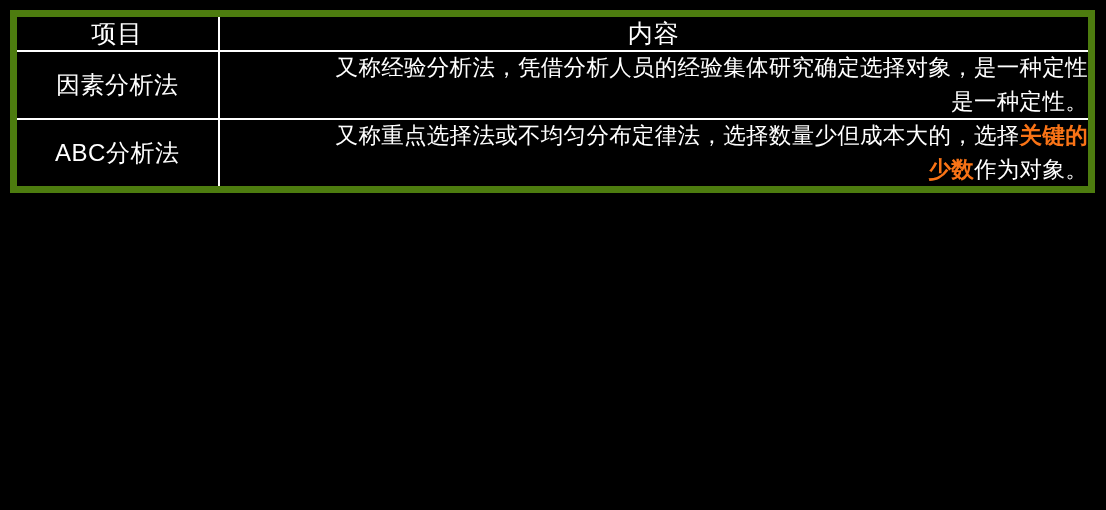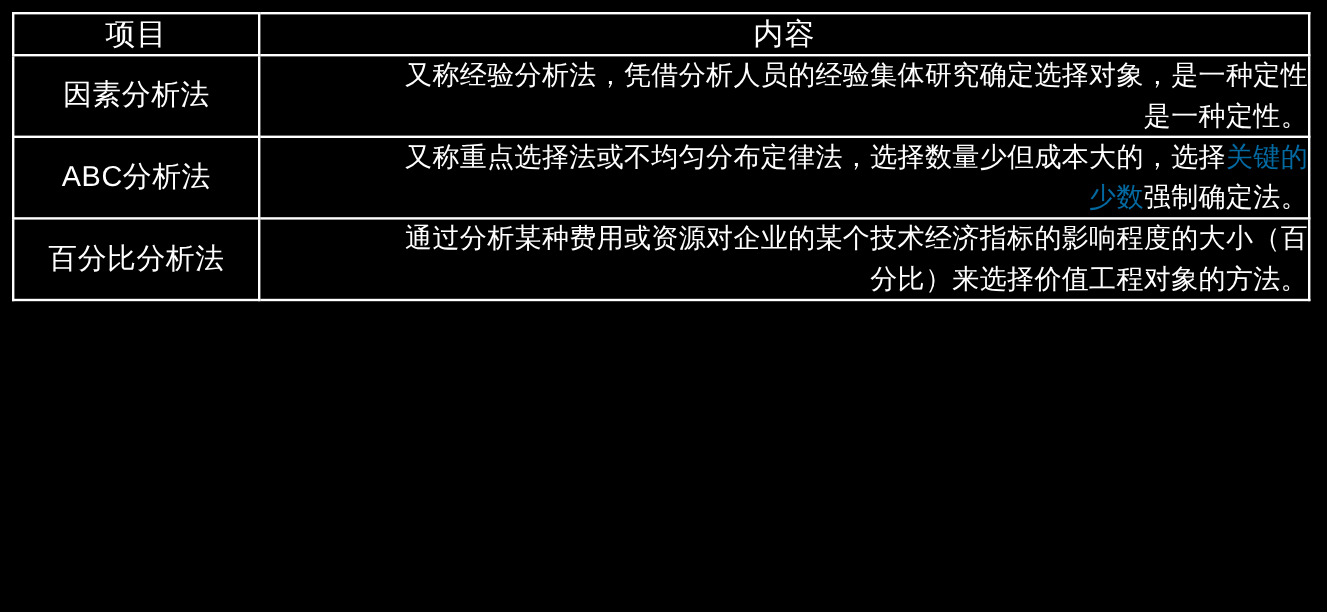--- a/index.html
+++ b/index.html
@@ -19,21 +19,21 @@
     width: 1106px;
     height: 510px;
     background: #000000;
     box-sizing: border-box;
     padding: 10px 14px 10px 10px;
   }
   table.vm-table {
     border-collapse: collapse;
     width: 1082px;
     table-layout: fixed;
-    border: 2px solid #4d7c0f;
+    border: 7px solid #4d7c0f;
   }
   table.vm-table td,
   table.vm-table th {
     border: 2px solid #ffffff;
     vertical-align: middle;
     padding: 0;
   }
   .col-item { width: 205px; }
   .col-content { width: 873px; }
 
@@ -58,22 +58,22 @@
     padding: 10px 10px 10px 13px;
     letter-spacing: 0.3px;
   }
   .content-cell p {
     margin: 0;
   }
   .content-cell p + p {
     margin-top: 2px;
   }
   .hl {
-    color: #0369a1;
-    font-weight: normal;
+    color: #f97316;
+    font-weight: bold;
   }
 </style>
 </head>
 <body>
 
 <div class="page">
   <table class="vm-table">
     <colgroup>
       <col class="col-item">
       <col class="col-content">
@@ -89,25 +89,18 @@
           <td class="item-cell">因素分析法</td>
           <td class="content-cell">
             <p><span>又称经验分析法，凭借分析人员的经验集体研究确定选择对象，是一种定性</span></p>
             <p><span>是一种定性。</span></p>
           </td>
         </tr>
         <tr>
           <td class="item-cell">ABC分析法</td>
           <td class="content-cell">
             <p><span>又称重点选择法或不均匀分布定律法，选择数量少但成本大的，选择</span><span class="hl">关键的</span></p>
-            <p><span class="hl">少数</span><span>强制确定法。</span></p>
-          </td>
-        </tr>
-        <tr>
-          <td class="item-cell">百分比分析法</td>
-          <td class="content-cell">
-            <p><span>通过分析某种费用或资源对企业的某个技术经济指标的影响程度的大小（百</span></p>
-            <p><span>分比）来选择价值工程对象的方法。</span></p>
+            <p><span class="hl">少数</span><span>作为对象。</span></p>
           </td>
         </tr>
       </tbody>
   </table>
 </div>
 
 </body></html>

